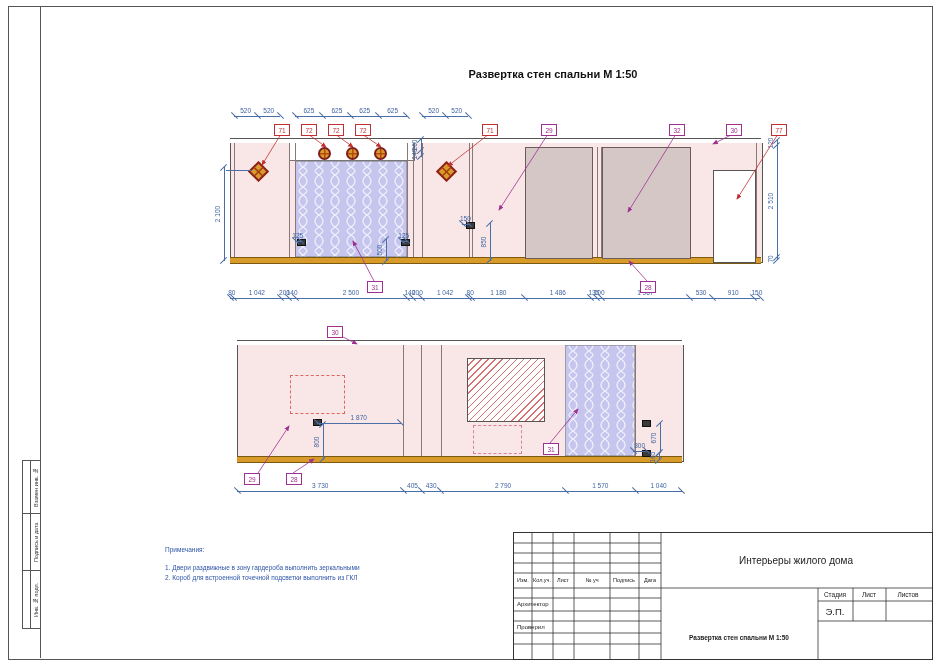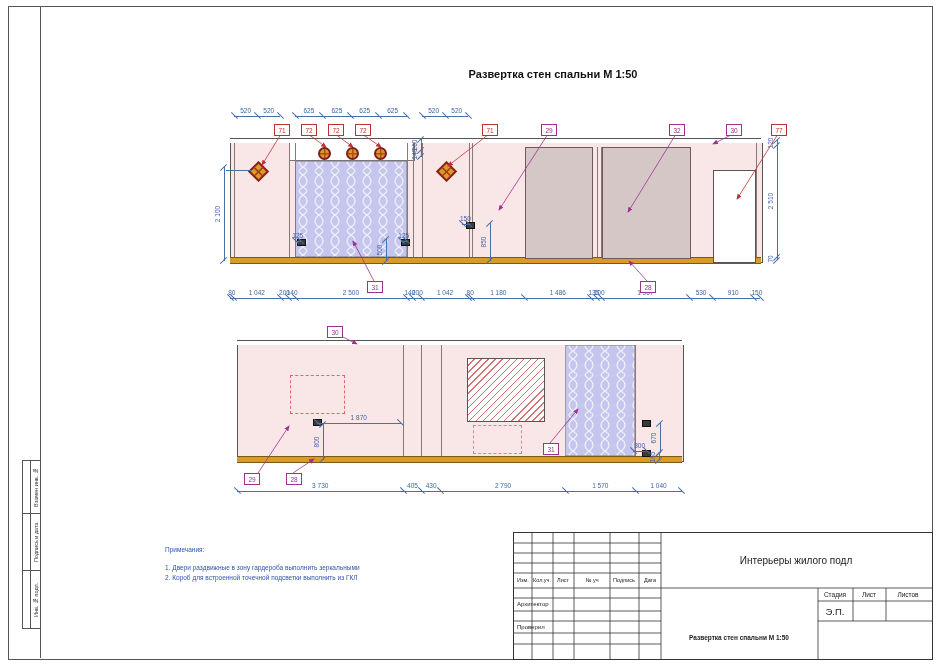--- a/index.html
+++ b/index.html
@@ -425,19 +425,19 @@
     </g>
   </svg>
   <span class="t" style="left:9px;top:47px;">Изм.</span>
   <span class="t" style="left:28px;top:47px;">Кол.уч.</span>
   <span class="t" style="left:49px;top:47px;">Лист</span>
   <span class="t" style="left:78px;top:47px;">№ уч</span>
   <span class="t" style="left:110px;top:47px;">Подпись</span>
   <span class="t" style="left:136px;top:47px;">Дата</span>
   <span class="tl" style="left:3px;top:68px;">Архитектор</span>
   <span class="tl" style="left:3px;top:91px;">Проверил</span>
-  <span class="t proj" style="left:282px;top:27px;">Интерьеры жилого подл</span>
+  <span class="t proj" style="left:282px;top:27px;">Интерьеры жилого дома</span>
   <span class="t head" style="left:321px;top:61px;">Стадия</span>
   <span class="t head" style="left:355px;top:61px;">Лист</span>
   <span class="t head" style="left:394px;top:61px;">Листов</span>
   <span class="t stage" style="left:321px;top:78px;">Э.П.</span>
   <span class="t draw" style="left:225px;top:104px;">Развертка стен спальни М 1:50</span>
 </div>
 
 </body></html>

